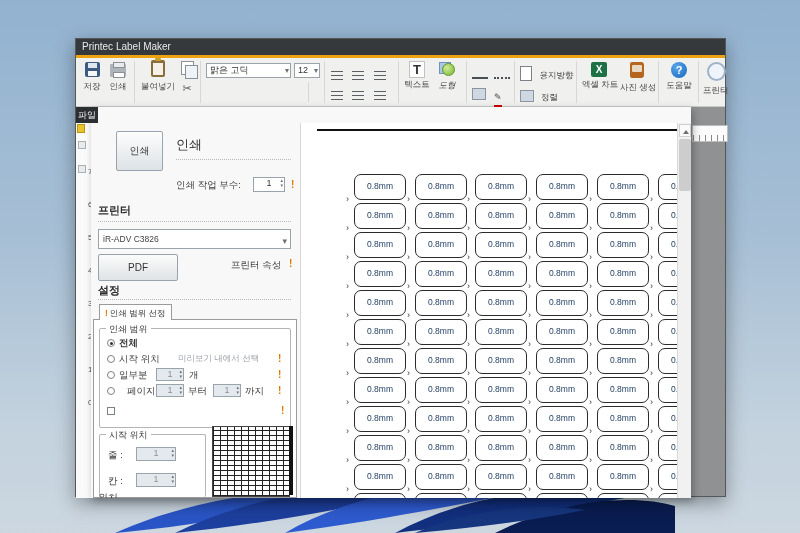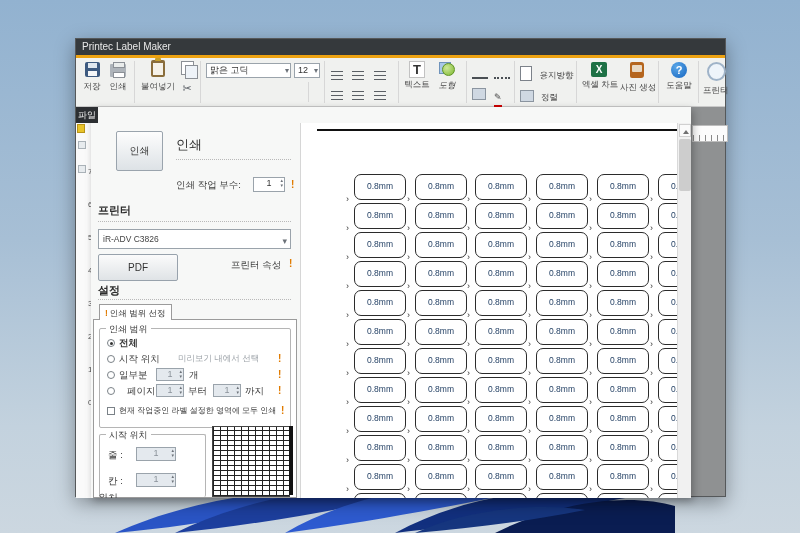--- a/index.html
+++ b/index.html
@@ -322,21 +322,20 @@
               <span class="ud">▴<br>▾</span>
             </div>
             <span class="small" style="left:88px;top:56px;">부터</span>
             <div class="spin dis" style="left:113px;top:55px;width:28px;height:13px;">
               <span>1</span>
               <span class="ud">▴<br>▾</span>
             </div>
             <span class="small" style="left:145px;top:56px;">까지</span>
             <span class="bang" style="left:178px;top:56px;">!</span>
             <span class="chk" style="left:7px;top:78px;"></span>
-            <span class="small" style="left:19px;top:76px;font-size:8px;">현재 작업중인 라벨 설정한 영역에 모두 인쇄</span>
             <span class="bang" style="left:181px;top:76px;">!</span>
           </div>
 
           <div class="fieldset" style="left:5px;top:114px;width:105px;height:62px;border-bottom:none;">
             <span class="legend">시작 위치</span>
             <span class="small" style="left:8px;top:14px;">줄 :</span>
             <div class="spin dis" style="left:36px;top:12px;width:40px;height:14px;">
               <span>1</span>
               <span class="ud">▴<br>▾</span>
             </div>

